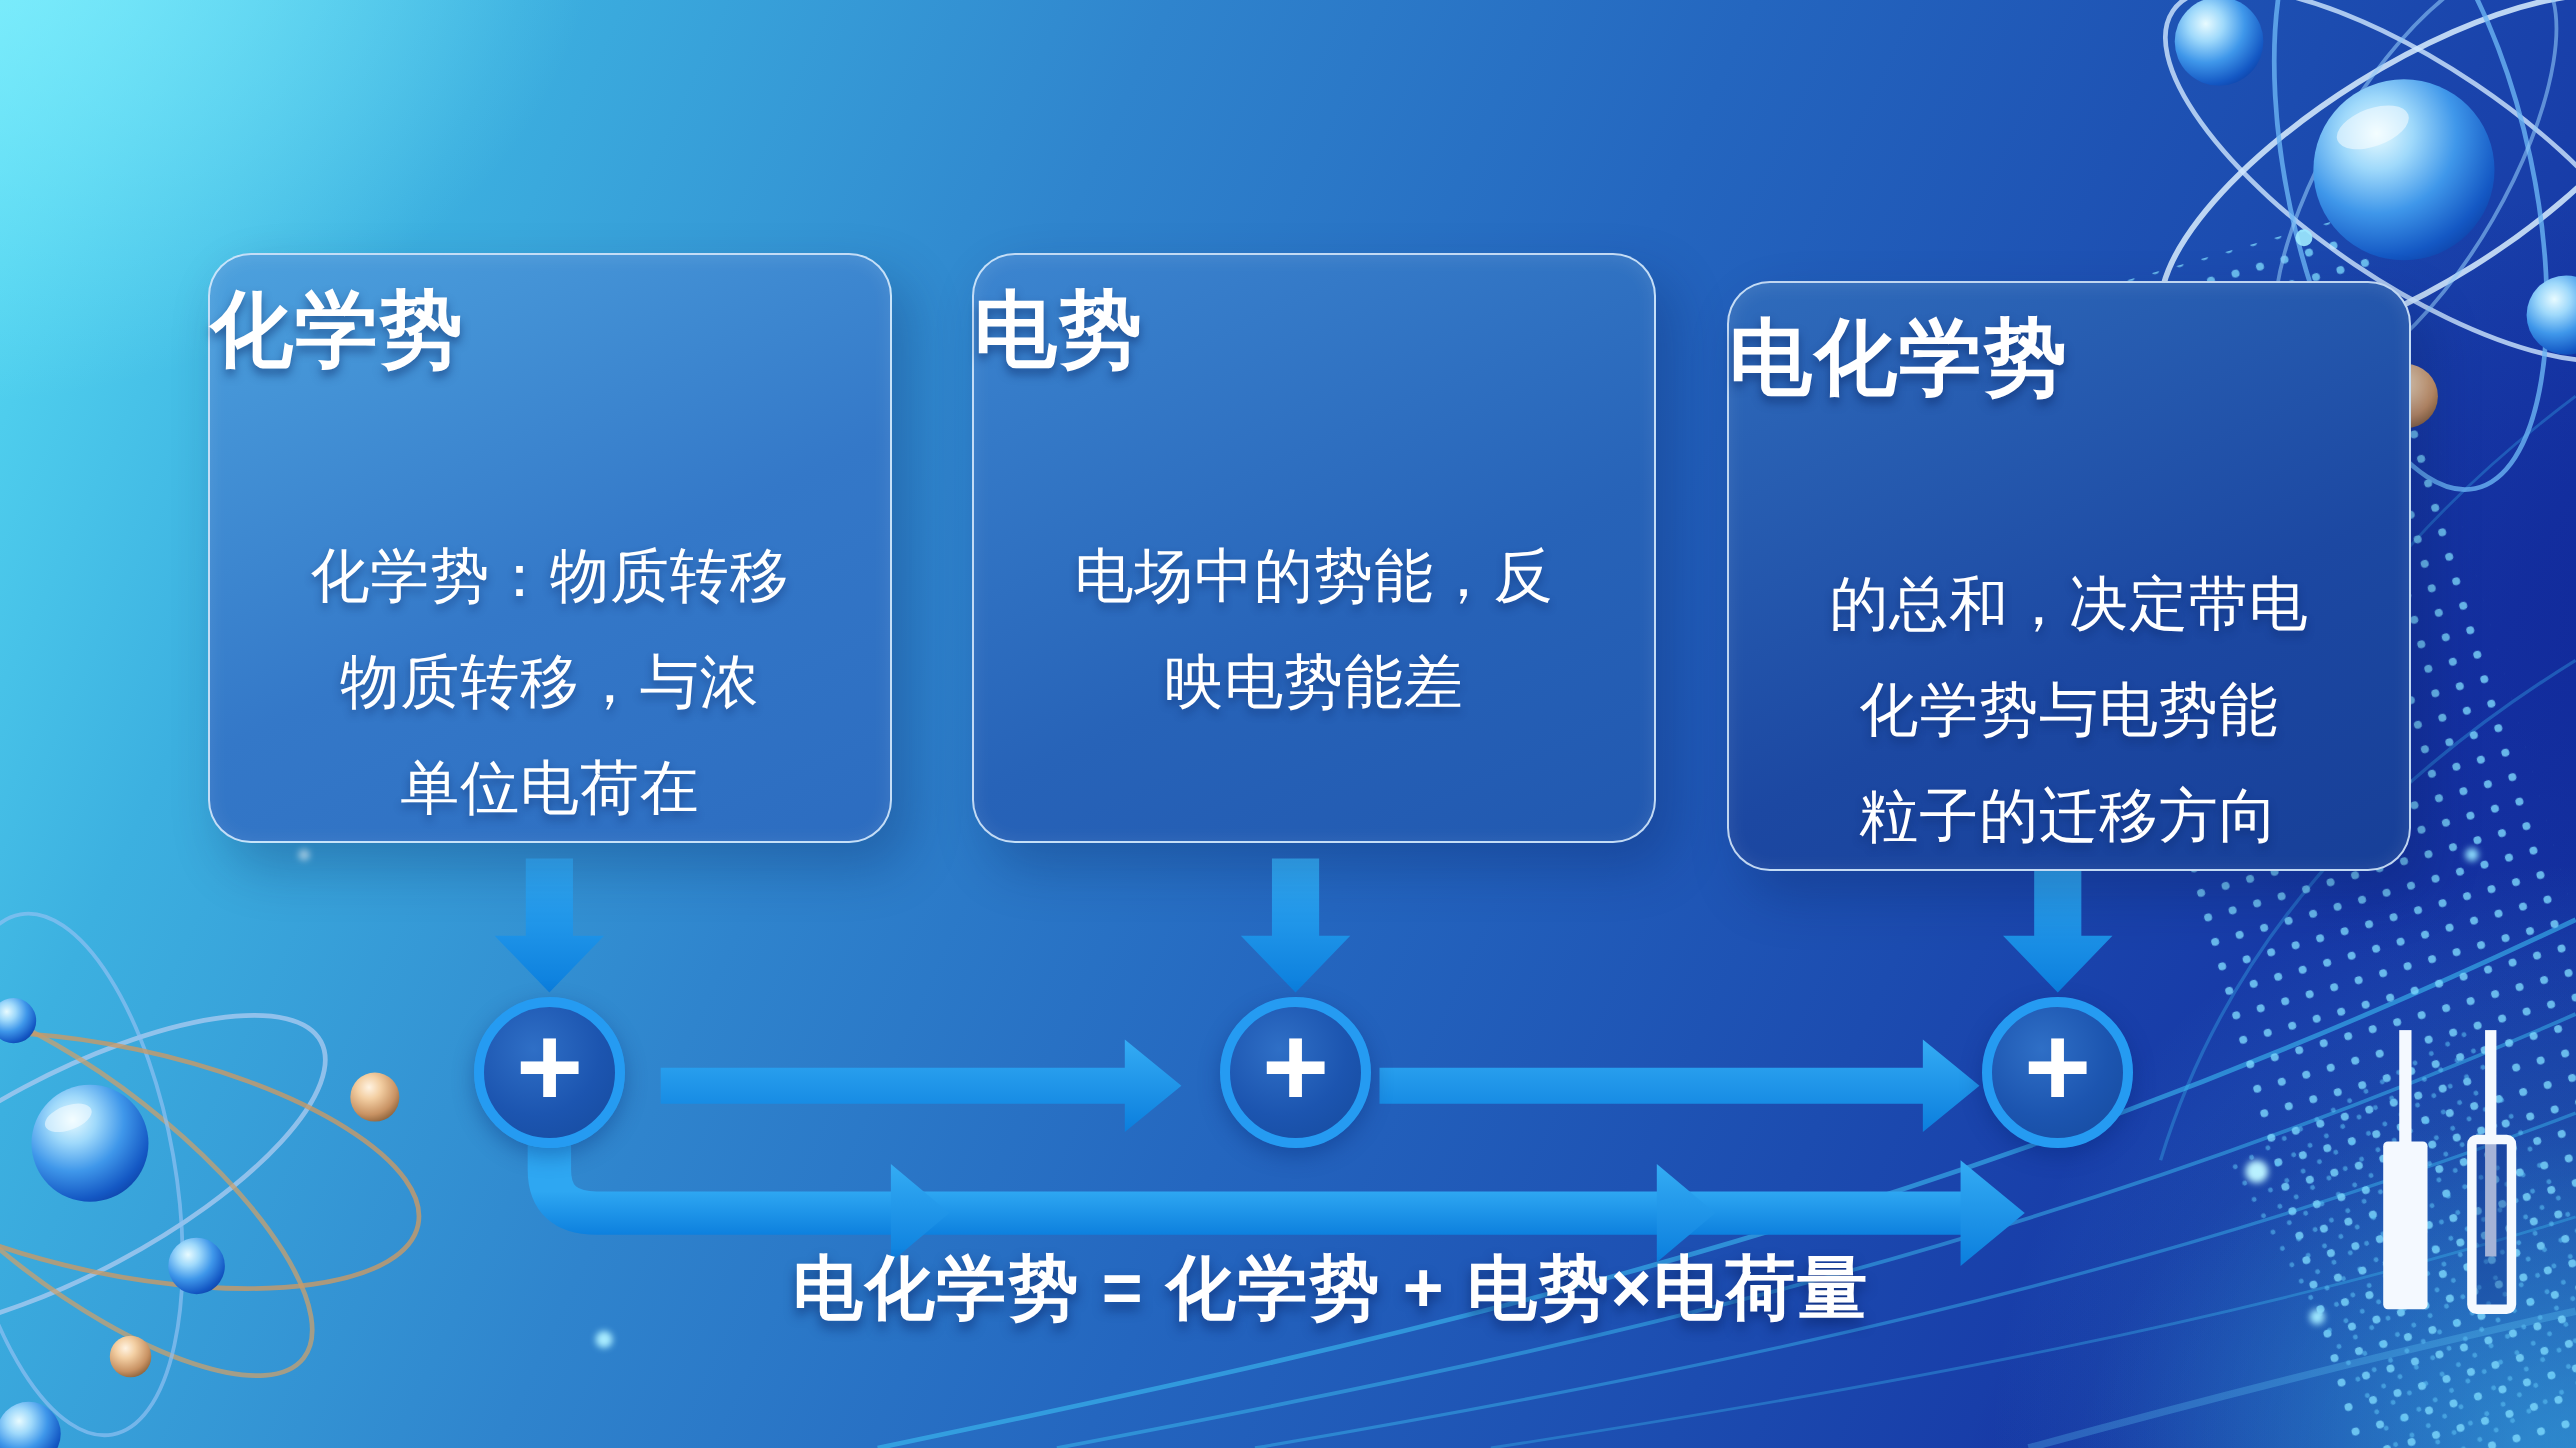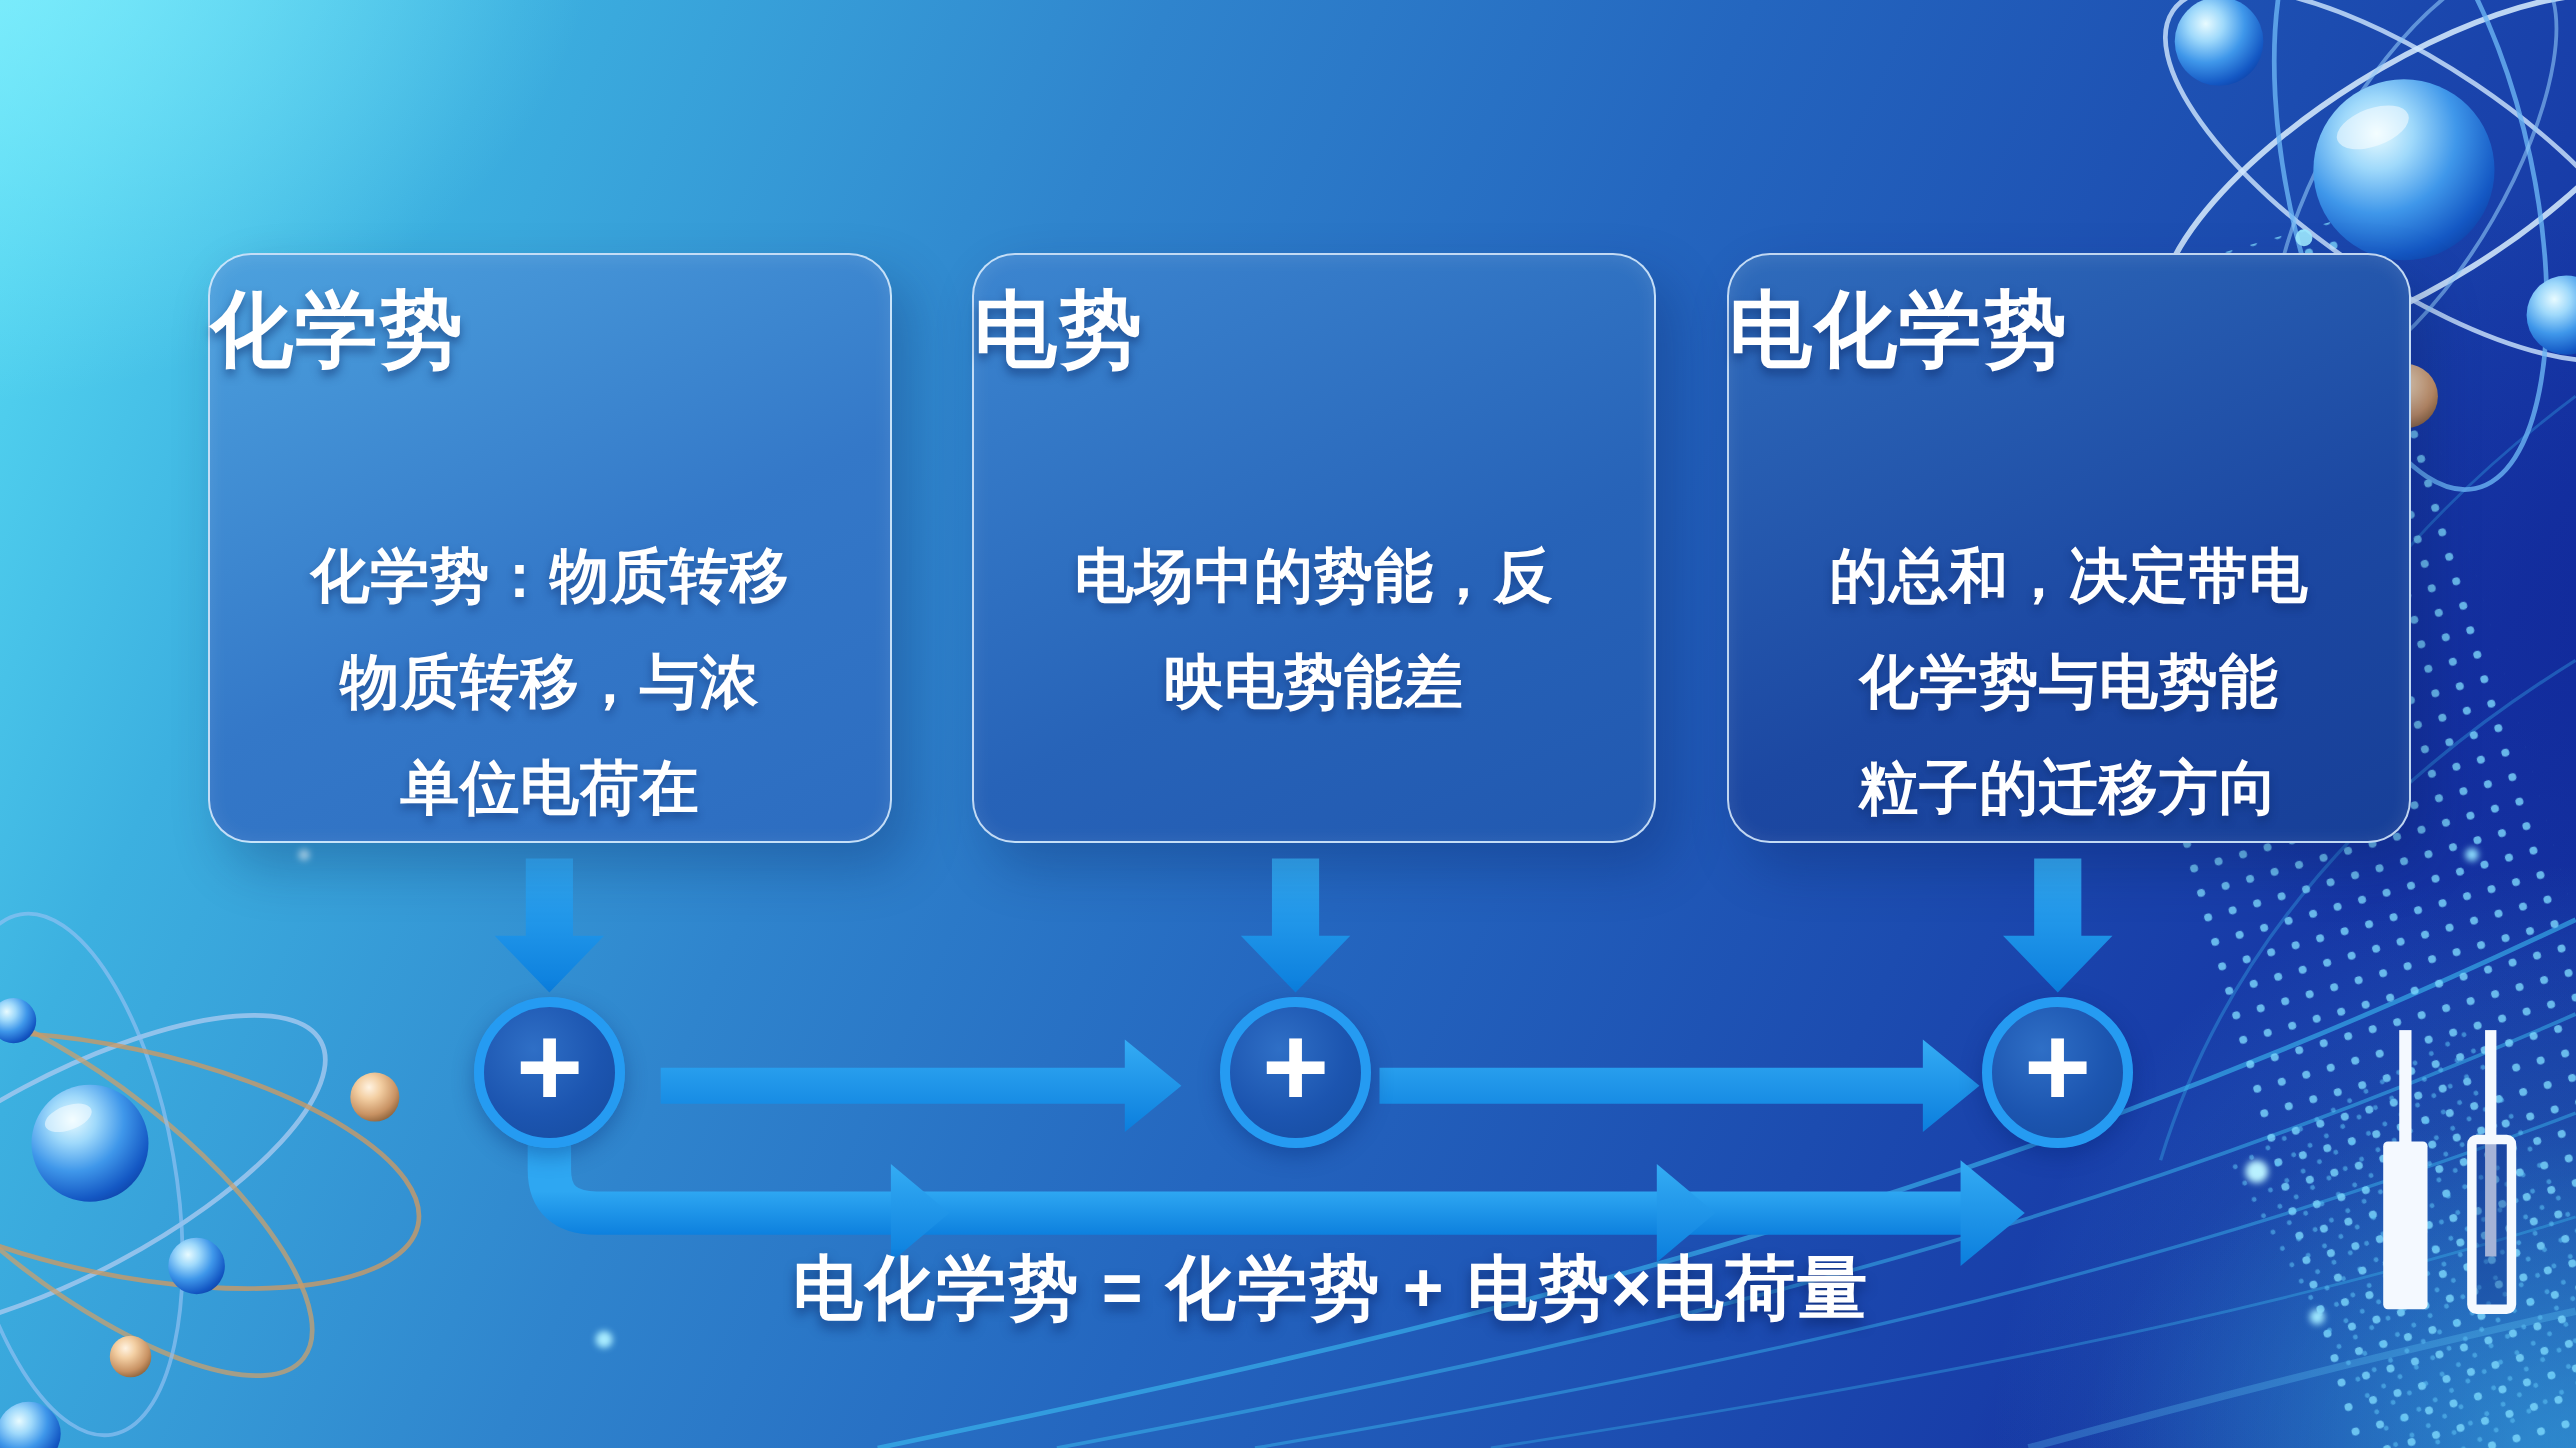--- a/index.html
+++ b/index.html
@@ -14,27 +14,27 @@
       linear-gradient(115deg,#59dff5 0%,#3cb0e0 16%,#2f84cd 36%,#2466bf 54%,#1c4cb0 72%,#1636a5 86%,#122d9c 100%);
   }
   .layer{position:absolute;left:0;top:0;z-index:1;}
   .card{
     position:absolute;top:253px;width:684px;height:590px;box-sizing:border-box;
     border-radius:43px;border:2.8px solid rgba(222,240,255,.85);z-index:2;
     box-shadow:17px 24.5px 52px rgba(8,30,90,.28), inset 0 1.9px 19px rgba(255,255,255,.10);
   }
   #card1{left:208px;background:linear-gradient(155deg,#4da2de 0%,#3478c8 55%,#2c6cc0 100%);}
   #card2{left:972px;background:linear-gradient(155deg,#3c86d0 0%,#2763b8 60%,#2158b0 100%);}
-  #card3{left:1727px;background:linear-gradient(155deg,#2f6cbc 0%,#1c48a2 60%,#173f98 100%);}
+  #card3{left:1727px;background:linear-gradient(155deg,#2f6cbc 0%,#1c48a2 60%,#173f98 100%);margin-top:28px;}
   .card-title{
     margin-top:28px;text-align:left;font-size:83px;line-height:94px;font-weight:bold;
     color:#fff;text-shadow:0 5.7px 9.4px rgba(8,35,95,.5);letter-spacing:1.9px;
   }
   .card-body{
-    margin-top:146px;text-align:center;font-size:59px;line-height:106px;font-weight:700;
+    margin-top:146px;text-align:center;font-size:59px;line-height:106px;font-weight:400;
     color:#fff;text-shadow:0 4.7px 8.5px rgba(8,35,95,.45);letter-spacing:0.9px;
   }
   .plus-circle{
     position:absolute;top:997px;width:151px;height:151px;box-sizing:border-box;z-index:3;
     border-radius:50%;border:10.4px solid #259bf2;
     background:radial-gradient(circle at 38% 32%, #2f6fc6 0%, #1c55b0 55%, #154a9e 100%);
     box-shadow:0 7.5px 21px rgba(0,35,110,.35);
     display:flex;align-items:center;justify-content:center;
   }
   .plus-circle span{

